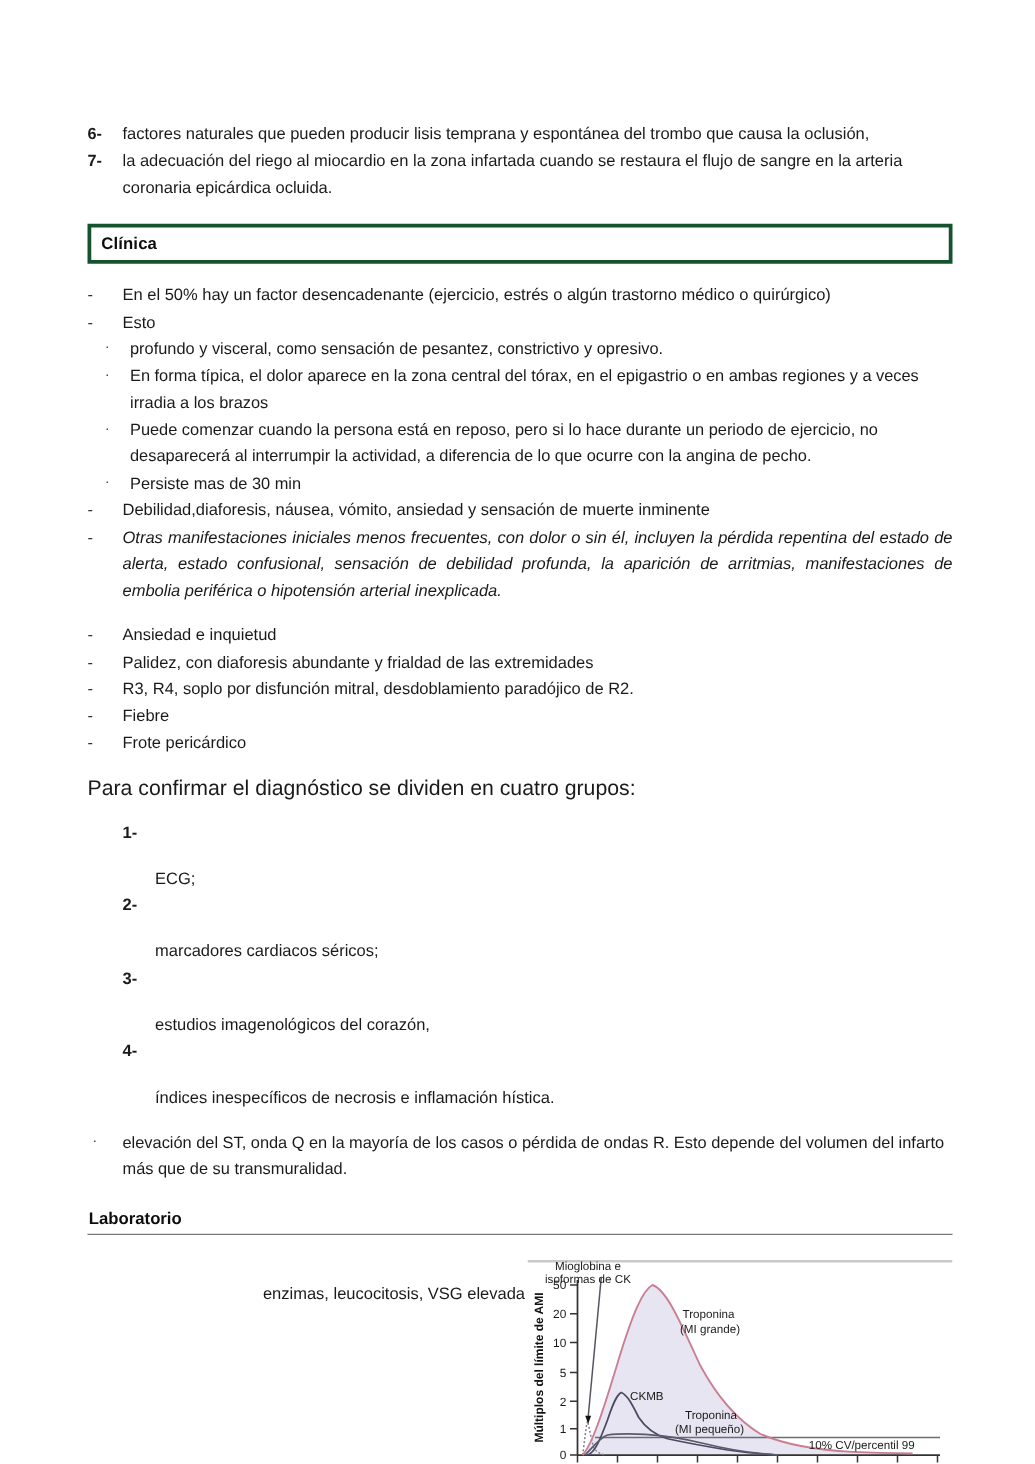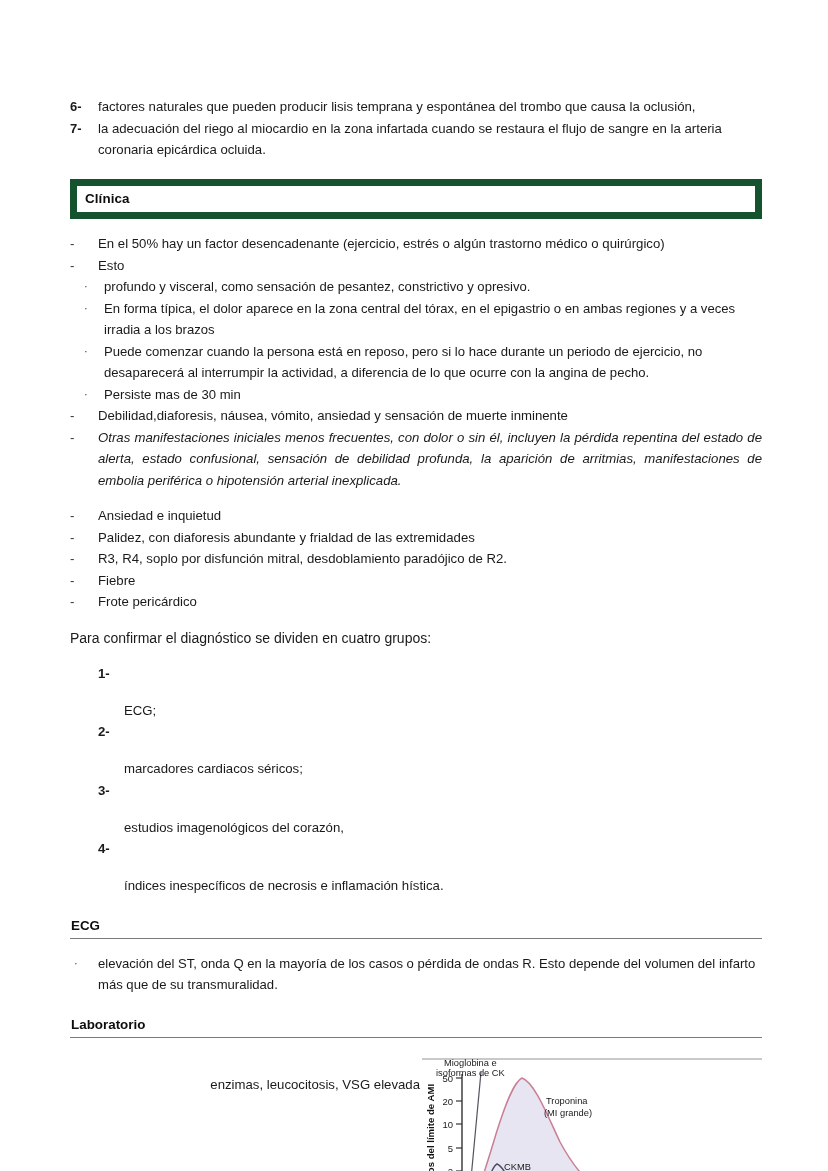--- a/index.html
+++ b/index.html
@@ -41,21 +41,21 @@
   .numlist .num {
     width: 28px;
     flex: 0 0 28px;
     font-weight: bold;
     font-size: 13px;
   }
   .numlist .txt { flex: 1; }
 
   
   .sec-box {
-    border: 7px solid #14532d;
+    border: 3px solid #14532d;
     padding: 5px 8px 6px 8px;
     font-size: 13.4px;
     font-weight: 600;
     color: #0d0d0d;
     margin-top: 19px;
     background: #fff;
     letter-spacing: 0.1px;
   }
 
   
@@ -97,21 +97,21 @@
     width: 34px;
     flex: 0 0 34px;
     padding-left: 14px;
     box-sizing: border-box;
     color: #333;
     font-size: 11px;
   }
   .dotlist > li .bd { flex: 1; }
 
   .para {
-    font-size: 14px;
+    font-size: 17px;
     line-height: 21px;
     color: #1a1a1a;
     margin-top: 15px;
   }
 
   
   .numgroup { margin: 14px 0 0 0; padding: 0 0 0 28px; list-style: none; }
   .numgroup li {
     display: flex;
     font-size: 13.2px;
@@ -248,21 +248,20 @@
       <li>
         <span class="num">3-</span>
         <span class="txt">estudios imagenológicos del corazón,</span>
       </li>
       <li>
         <span class="num">4-</span>
         <span class="txt">índices inespecíficos de necrosis e inflamación hística.</span>
       </li>
     </ul>
 
-    <div class="sec-ul">ECG</div>
 
     <ul class="dotlist ecg-bullet" style="padding-left:0;">
       <li>
         <span class="mk" style="width:28px;flex:0 0 28px;padding-left:4px;">·</span>
         <span class="bd">elevación del ST, onda Q en la mayoría de los casos o pérdida de ondas R. Esto depende del volumen del infarto más que de su transmuralidad.</span>
       </li>
     </ul>
 
     <div class="sec-ul">Laboratorio</div>
 

